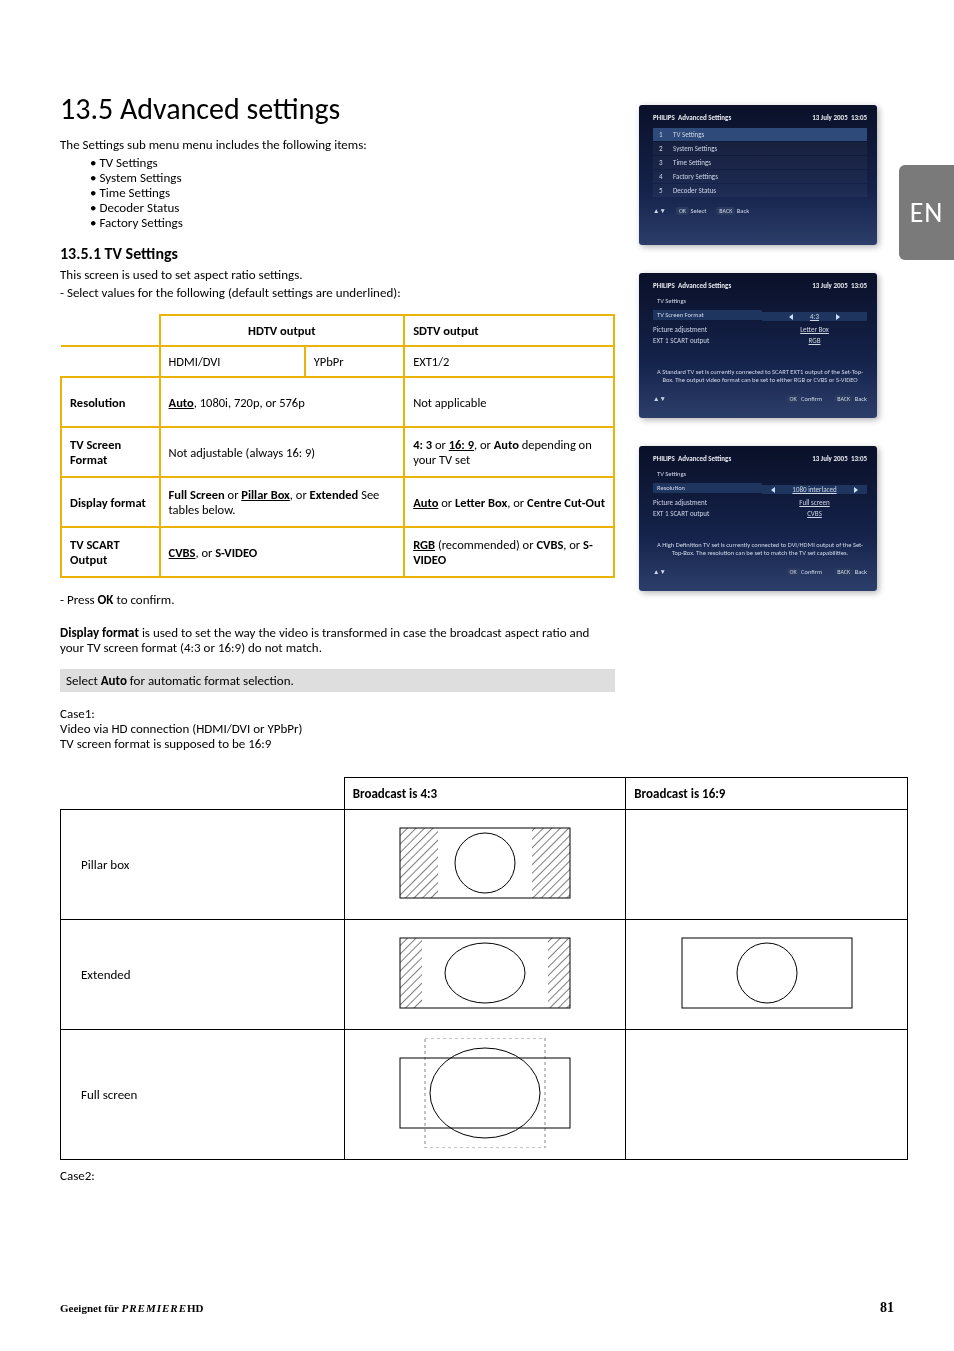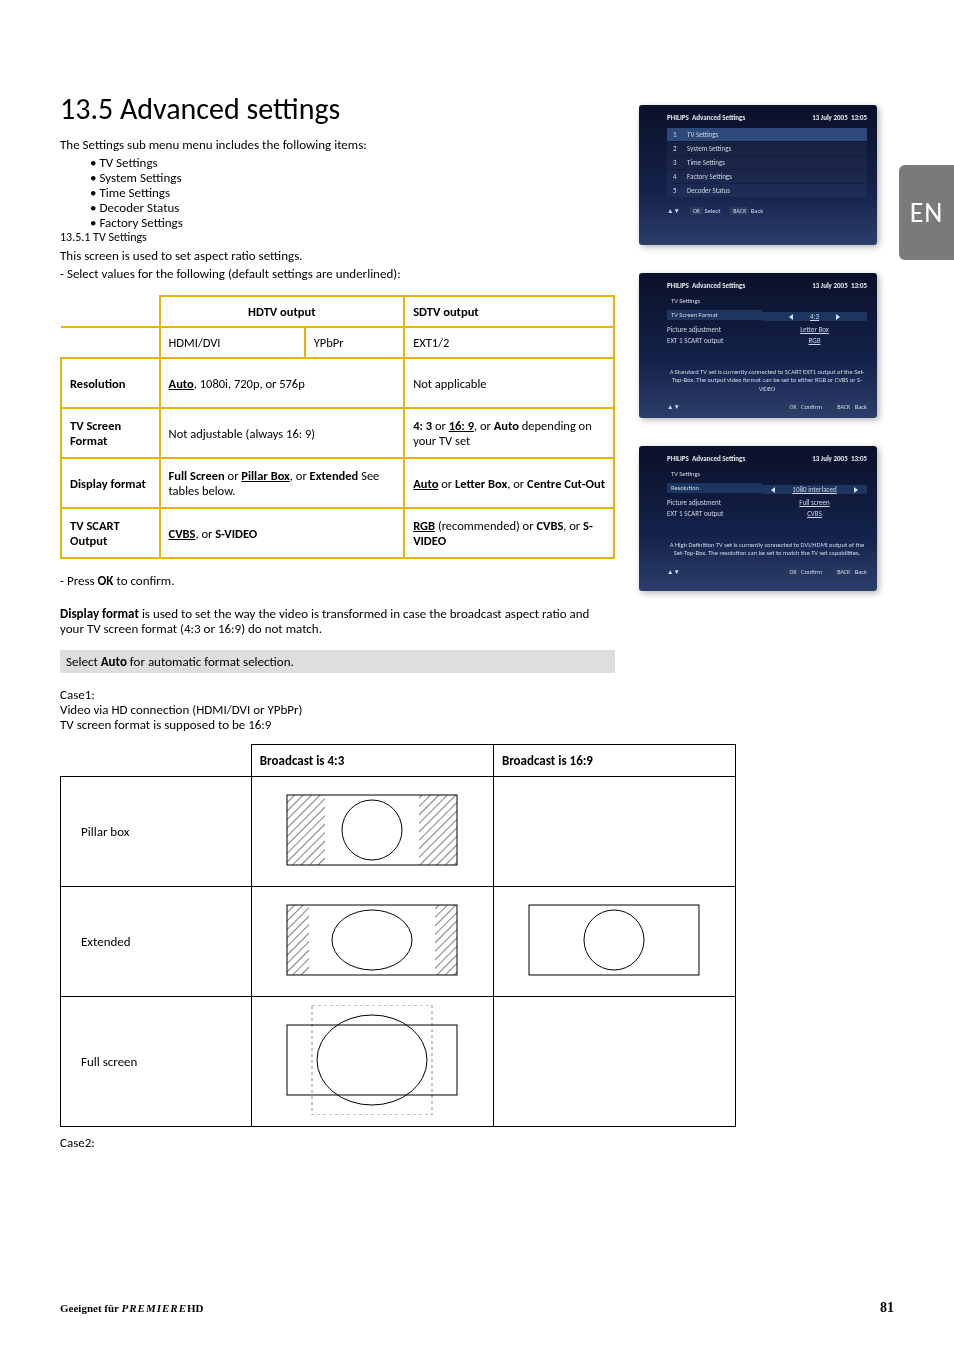--- a/index.html
+++ b/index.html
@@ -34,22 +34,23 @@
   }
   h1 {
     font-size: 30px;
     font-weight: normal;
     margin-bottom: 10px;
   }
   .intro { margin-bottom: 3px; }
   .bullets { margin-left: 30px; }
   .bullets div::before { content: "• "; }
   h2 {
-    font-size: 12px;
-    font-weight: normal;
+    font-size: 16px;
+    font-weight: bold;
+    margin-top: 14px;
     margin-bottom: 4px;
   }
   .para { margin-top: 3px; }
   .u { text-decoration: underline; }
   .b { font-weight: bold; }
   table.settings {
     border-collapse: collapse;
     margin-top: 14px;
     font-size: 12.5px;
     width: 555px;
@@ -67,23 +68,23 @@
   .note-box {
     background: #dedede;
     padding: 4px 6px;
     margin-top: 14px;
     width: 555px;
   }
   .case { margin-top: 14px; }
   .case-title { font-weight: normal; }
   
   table.format {
-    width: 676px;
+    width: 848px;
     border-collapse: collapse;
-    margin-top: 12px;
+    margin-top: 26px;
     font-size: 13px;
   }
   table.format th, table.format td {
     border: 1px solid #000;
     padding: 8px;
     text-align: left;
     vertical-align: middle;
     height: 110px;
   }
   table.format th { height: 30px; font-weight: bold;}
@@ -111,21 +112,21 @@
     top: 105px;
     left: 628px;
     width: 260px;
   }
   .shot {
     width: 238px;
     background: linear-gradient(180deg, #0a1028 0%, #14224a 60%, #2c3e6a 100%);
     border-radius: 3px;
     color: #cfd6e6;
     font-size: 7px;
-    padding: 8px 10px 8px 28px;
+    padding: 8px 10px 8px 14px;
     margin: 0 auto 28px auto;
     position: relative;
     box-shadow: 2px 2px 6px rgba(0,0,0,.3);
   }
   .shot .topbar { display:flex; justify-content: space-between; font-size:7px; margin-bottom:6px; font-weight:bold; color:#e8eaf0;}
   .shot .bottombar { display:flex; gap:10px; font-size:6.5px; margin-top:10px; color:#cfd6e6;}
   .shot .bottombar .right { margin-left:auto; display:flex; gap:12px;}
   .shot .pill { background:#2a3a5f; padding:0 3px; border-radius:2px; font-size:6px;}
   .shot .msg { text-align:center; font-size:6.5px; line-height:1.3; margin-top:22px; }
   

